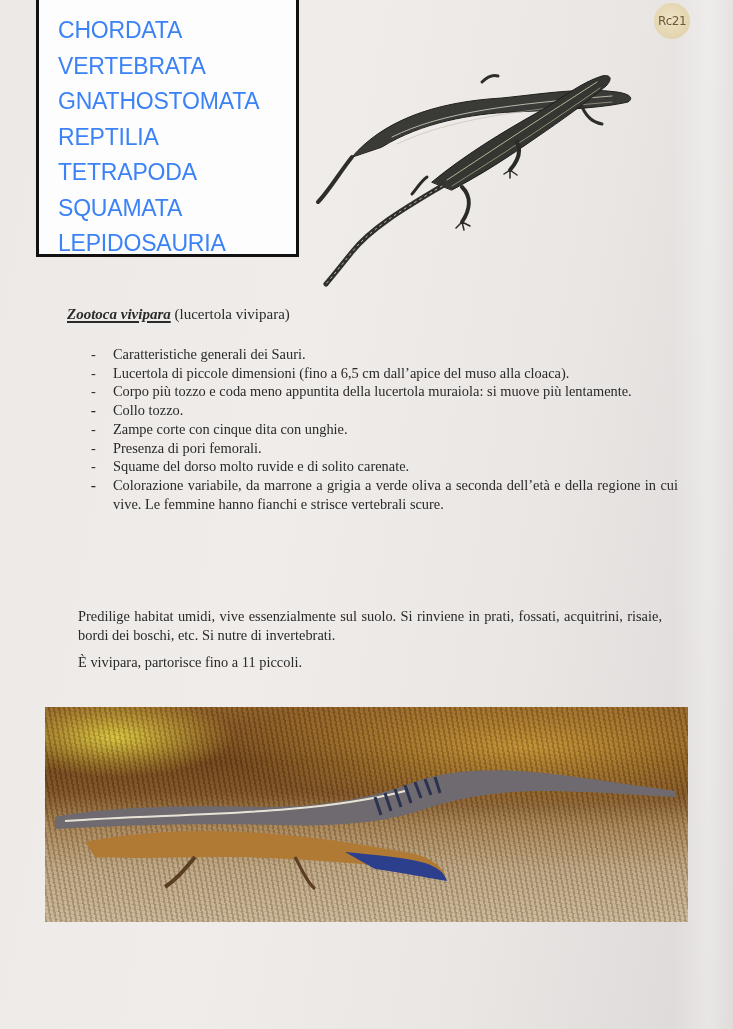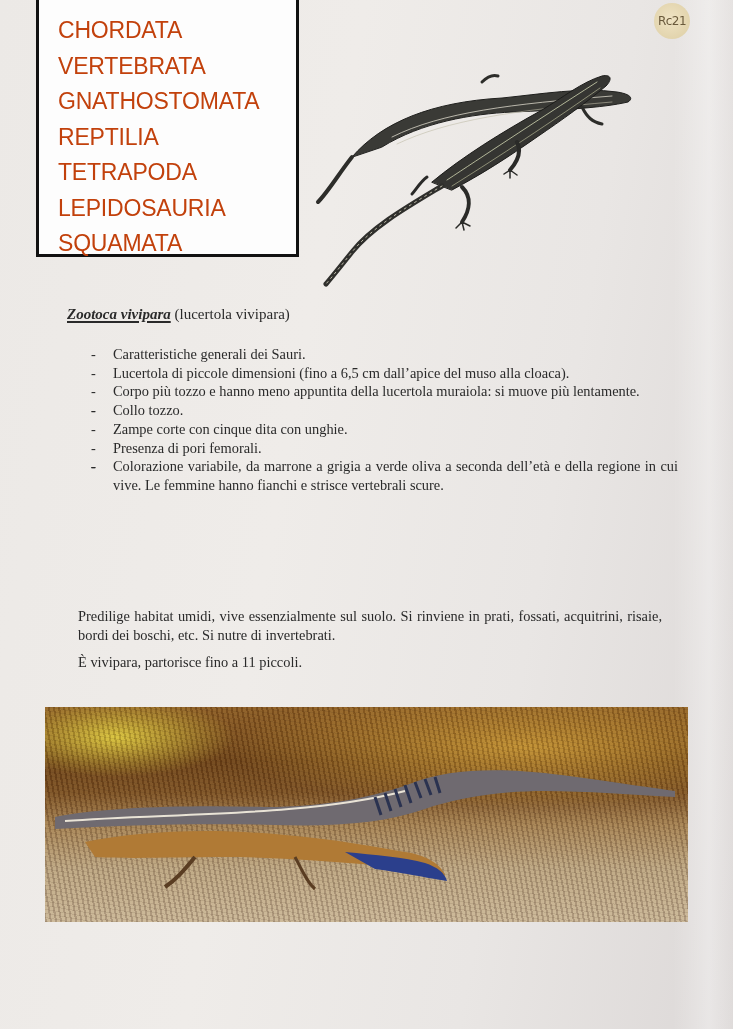--- a/index.html
+++ b/index.html
@@ -32,21 +32,21 @@
       height: 261px;
       border: 3px solid #111;
       background: #fdfdfd;
       box-sizing: border-box;
       padding: 14px 0 0 19px;
     }
     .taxon {
       font-family: "Liberation Sans", "DejaVu Sans", sans-serif;
       font-size: 23px;
       line-height: 35.5px;
-      color: #c2410c;
+      color: #3b82f6;
       letter-spacing: -0.2px;
       white-space: nowrap;
     }
     .stamp {
       position: absolute;
       left: 654px;
       top: 3px;
       width: 36px;
       height: 36px;
       border-radius: 50%;
@@ -139,22 +139,22 @@
 <body>
 
 <div class="sheet-glare"></div>
 
 <div class="taxonomy-box">
   <div class="taxon">CHORDATA</div>
   <div class="taxon">VERTEBRATA</div>
   <div class="taxon">GNATHOSTOMATA</div>
   <div class="taxon">REPTILIA</div>
   <div class="taxon">TETRAPODA</div>
+  <div class="taxon">SQUAMATA</div>
   <div class="taxon">LEPIDOSAURIA</div>
-  <div class="taxon">SQUAMATA</div>
 </div>
 
 <div class="stamp">Rc21</div>
 
 <svg class="drawing" viewBox="0 0 340 225">
   <g fill="none" stroke-linecap="round" stroke-linejoin="round">
 
     <path d="M40 95 C70 60, 120 40, 190 36 C230 32, 270 25, 305 30 C318 32, 322 36, 316 40 C290 46, 250 48, 200 50 C160 52, 110 60, 70 85 Z" fill="#3a3a36" stroke="#1f1f1d" stroke-width="1"></path>
     <path d="M80 75 C130 50, 200 42, 300 34" stroke="#d9d6c8" stroke-width="0.8"></path>
     <path d="M85 82 C135 58, 205 48, 300 40" stroke="#bfbca8" stroke-width="0.6"></path>
@@ -176,26 +176,26 @@
 </svg>
 
 <div class="species-heading">
   <span class="species-latin">Zootoca vivipara</span>
   <span class="species-common">(lucertola vivipara)</span>
 </div>
 
 <ul class="traits">
   <li><span class="dash">-</span><span>Caratteristiche generali dei Sauri.</span></li>
   <li><span class="dash">-</span><span>Lucertola di piccole dimensioni (fino a 6,5 cm dall’apice del muso alla cloaca).</span></li>
-  <li><span class="dash">-</span><span>Corpo più tozzo e hanno meno appuntita della lucertola muraiola: si muove più lentamente.</span></li>
+  <li><span class="dash">-</span><span>Corpo più tozzo e coda meno appuntita della lucertola muraiola: si muove più lentamente.</span></li>
   <li><span class="dash">-</span></li>
   <li><span class="dash">-</span><span>Collo tozzo.</span></li>
   <li><span class="dash">-</span><span>Zampe corte con cinque dita con unghie.</span></li>
   <li><span class="dash">-</span><span>Presenza di pori femorali.</span></li>
-  <li><span class="dash">-</span></li>
+  <li><span class="dash">-</span><span>Squame del dorso molto ruvide e di solito carenate.</span></li>
   <li><span class="dash">-</span></li>
   <li><span class="dash">-</span><span>Colorazione variabile, da marrone a grigia a verde oliva a seconda dell’età e della regione in cui vive. Le femmine hanno fianchi e strisce vertebrali scure.</span></li>
 </ul>
 
 <div class="habitat">
   <p>Predilige habitat umidi, vive essenzialmente sul suolo. Si rinviene in prati, fossati, acquitrini, risaie, bordi dei boschi, etc. Si nutre di invertebrati.</p>
   <p>È vivipara, partorisce fino a 11 piccoli.</p>
 </div>
 
 <div class="photo">

